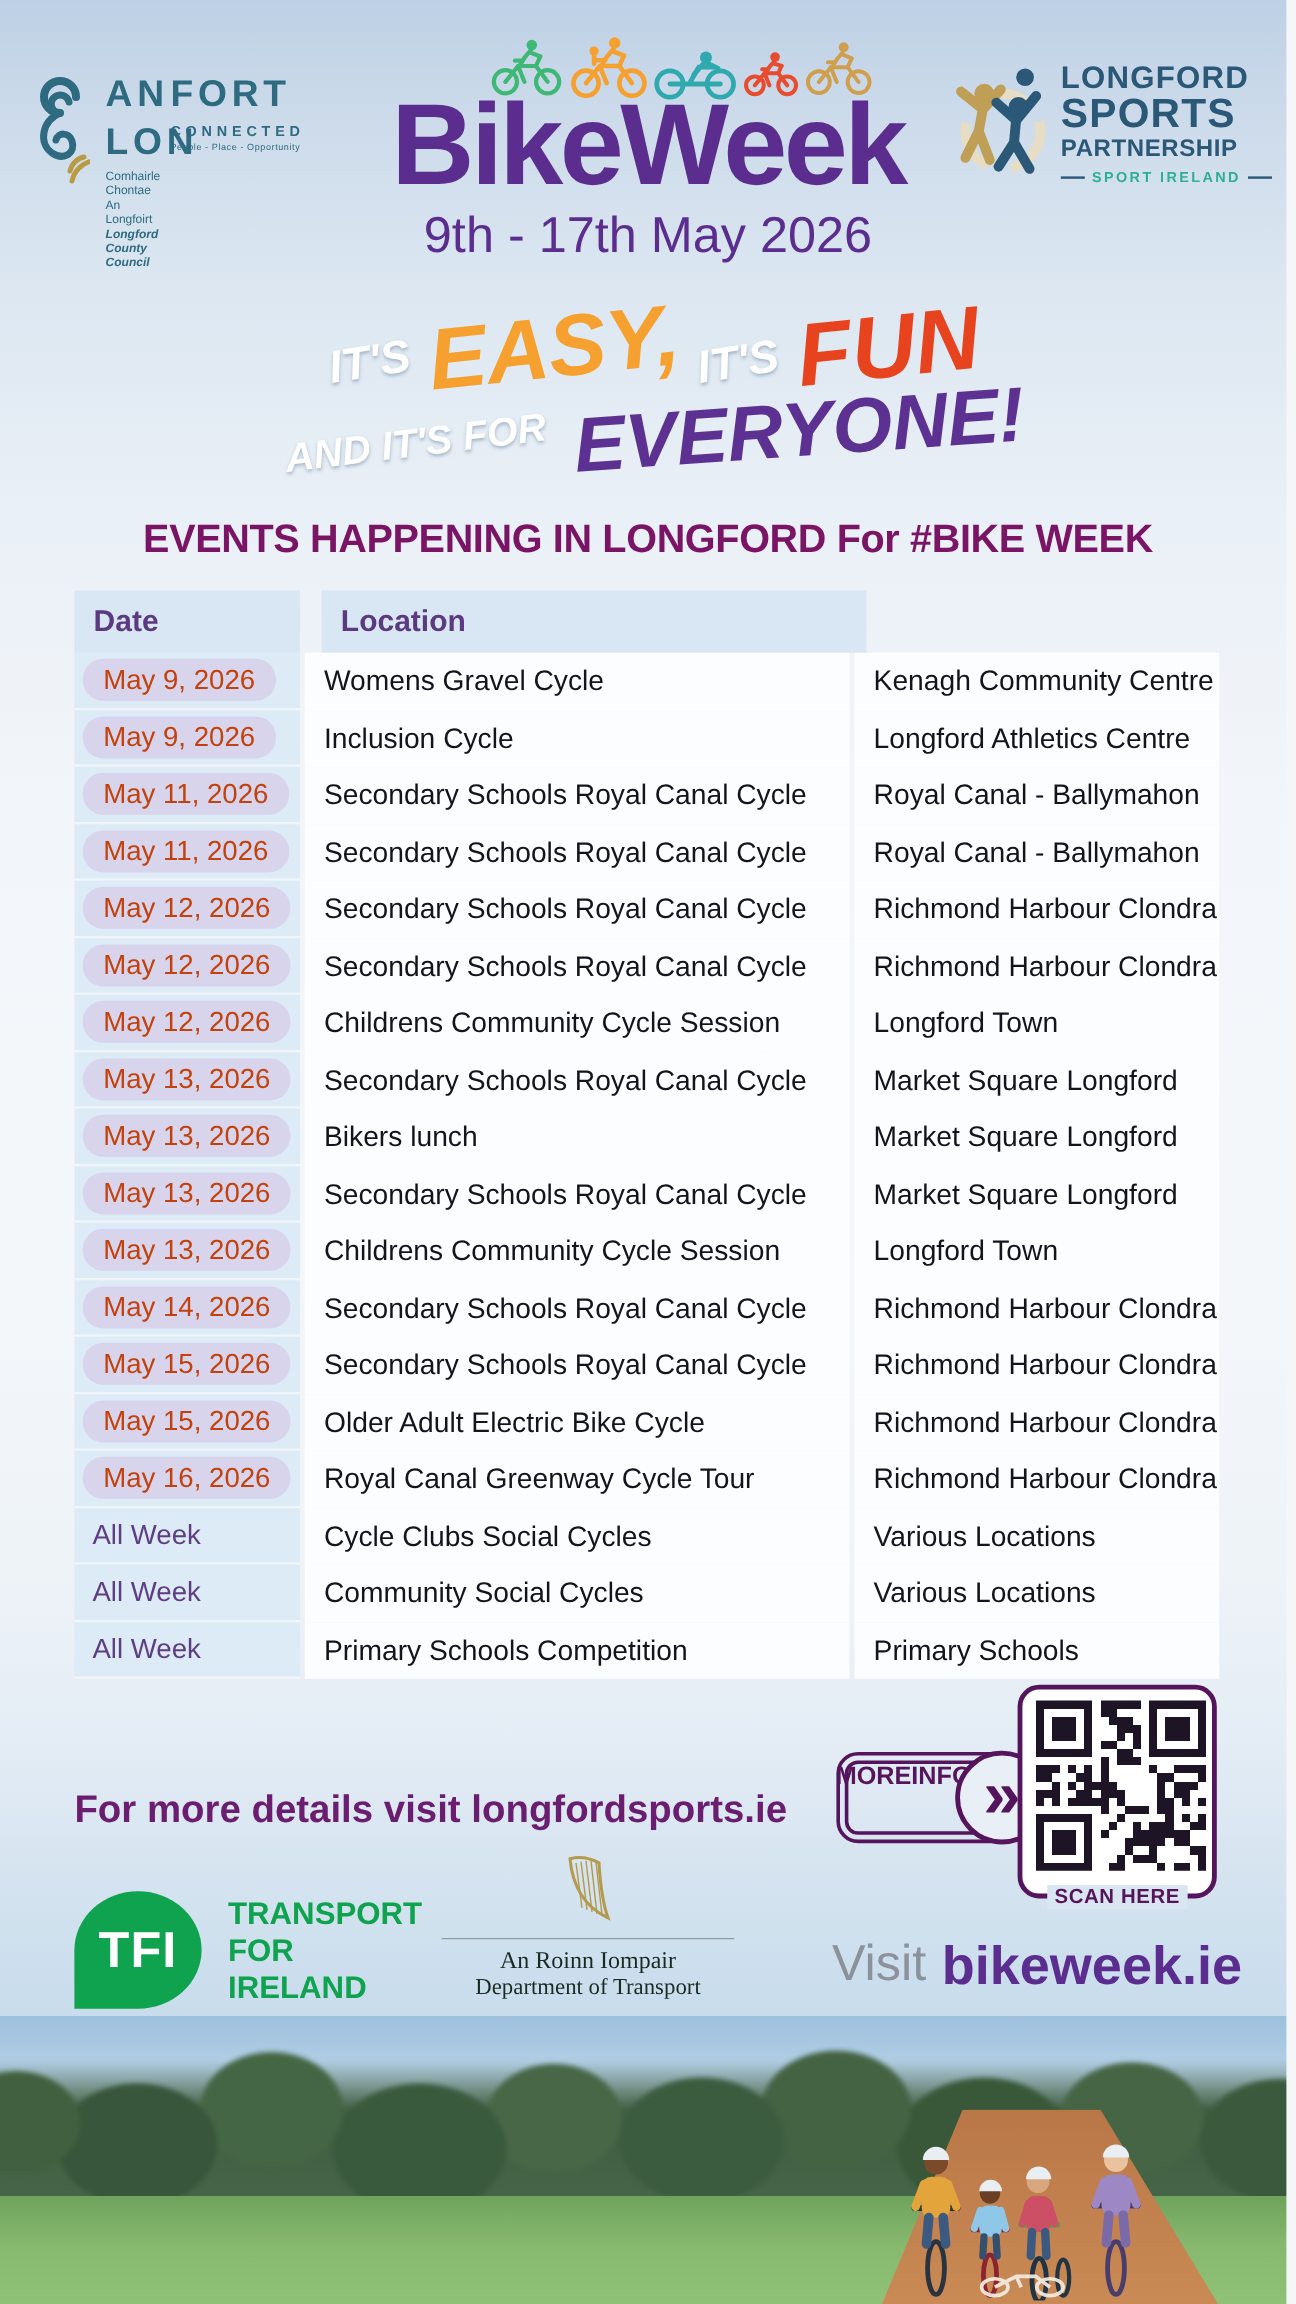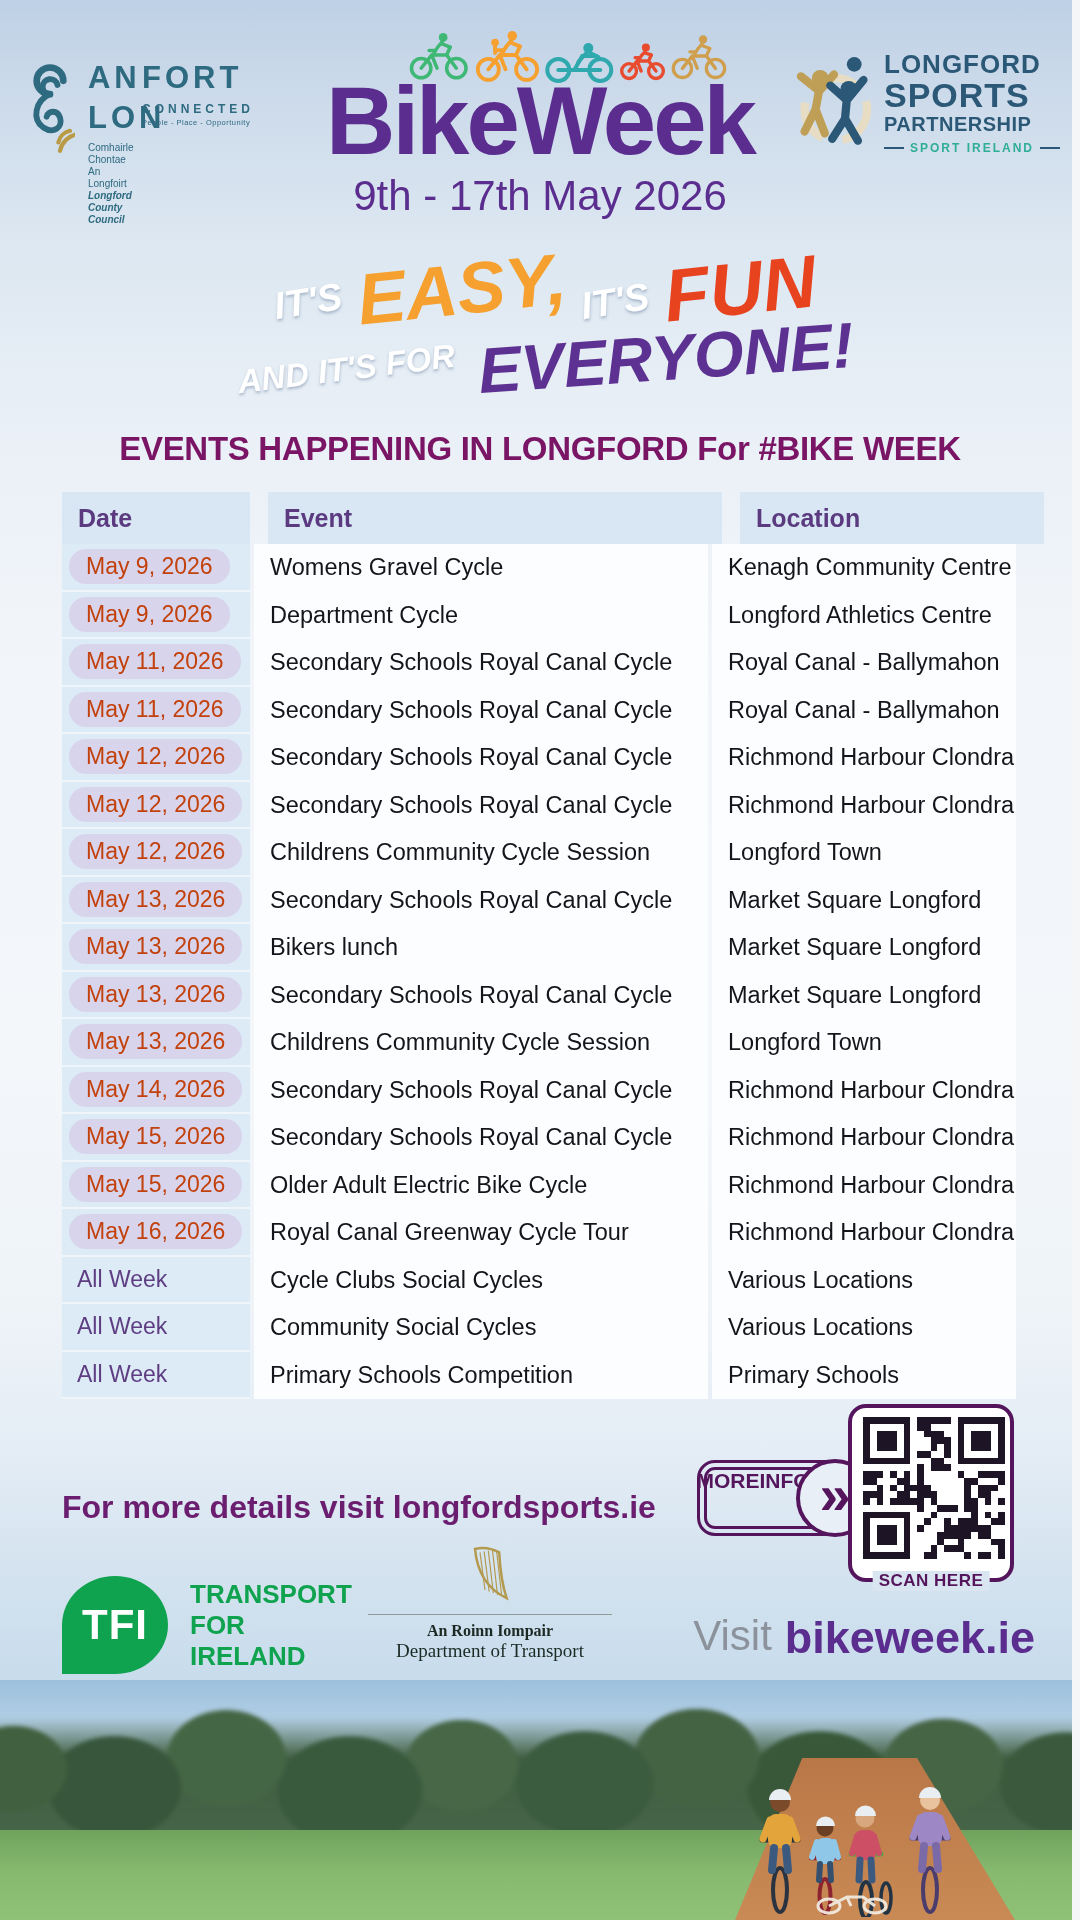--- a/index.html
+++ b/index.html
@@ -88,21 +88,21 @@
 
   
   .tfi { position:absolute; left:62px; top:1576px; display:flex; align-items:center; gap:22px; }
   .tfi-shape { width:106px; height:98px; background:#10a34f; border-radius:52% 52% 52% 0;
     display:flex; align-items:center; justify-content:center;
     color:#fff; font-size:42px; font-weight:800; letter-spacing:1px; }
   .tfi-text div { font-size:26px; line-height:31px; font-weight:700; color:#10a34f; }
   .dept { position:absolute; left:368px; top:1543px; width:244px; text-align:center;
     font-family:"Liberation Serif","DejaVu Serif",serif; color:#1c2a24; }
   .dept-line { border-top:1.5px solid #8f9b97; margin:5px 0 7px; }
-  .dept-ga { font-size:16px; font-weight:700; }
+  .dept-ga { font-size:20px; font-weight:400; }
   .dept-en { font-size:19px; }
   .visit { position:absolute; right:45px; top:1612px; display:flex; align-items:flex-start; }
   .visit-prefix { font-size:42px; color:#8b929c; }
   .visit-site { font-size:45px; font-weight:800; color:#5b2d8f; margin-left:13px; }
 
   
   .photo { position:absolute; left:0; top:1680px; width:1080px; height:240px; overflow:hidden; }
   .sky { position:absolute; inset:0 0 auto 0; height:70px;
     background:linear-gradient(180deg,#9cc0dd,#c2d9eb); }
   .trees { position:absolute; left:-20px; top:0; width:1120px; height:185px; filter:blur(2px);
@@ -251,36 +251,35 @@
       <span class="tg-wh tg-for">AND IT'S FOR</span>
       <span class="tg-ev">EVERYONE!</span>
     </span>
   </div>
 
   <h2 class="events-heading">EVENTS HAPPENING IN LONGFORD For #BIKE WEEK</h2>
 
   <div class="etable">
     <div class="thead">
       <div class="th">Date</div>
-      <div class="th">Event</div>
       <div class="th">Location</div>
     </div>
     <div id="tbody">
         <div class="trow">
           <div class="td-date">
             <span class="pill">May 9, 2026</span>
           </div>
           <div class="td-event">Womens Gravel Cycle</div>
           <div class="td-loc">Kenagh Community Centre</div>
         </div>
         <div class="trow">
           <div class="td-date">
             <span class="pill">May 9, 2026</span>
           </div>
-          <div class="td-event">Department Cycle</div>
+          <div class="td-event">Inclusion Cycle</div>
           <div class="td-loc">Longford Athletics Centre</div>
         </div>
         <div class="trow">
           <div class="td-date">
             <span class="pill">May 11, 2026</span>
           </div>
           <div class="td-event">Secondary Schools Royal Canal Cycle</div>
           <div class="td-loc">Royal Canal - Ballymahon</div>
         </div>
         <div class="trow">

